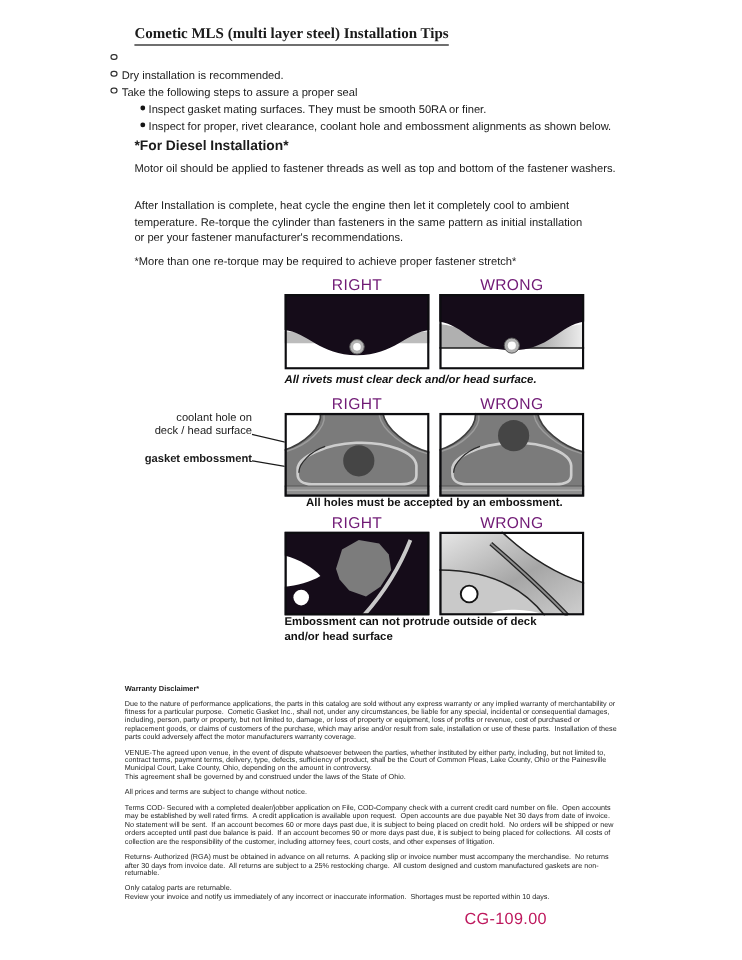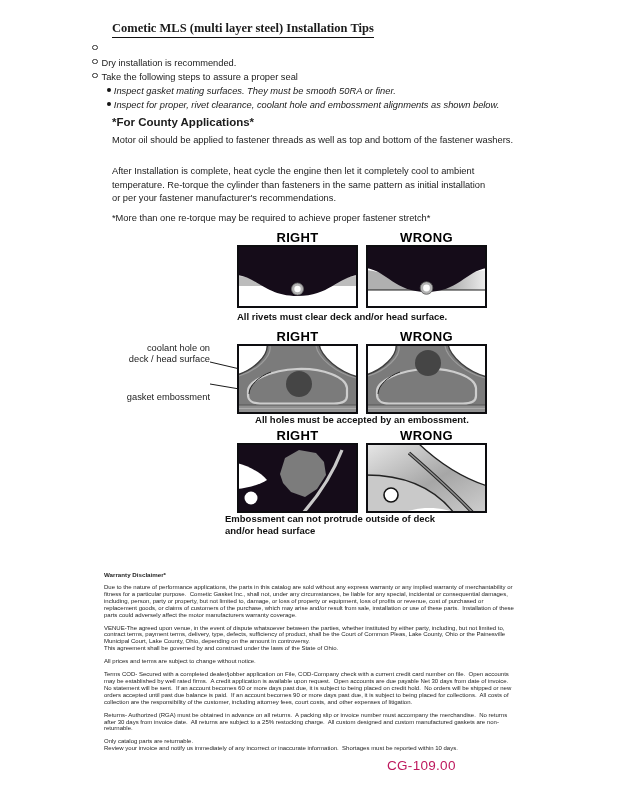--- a/index.html
+++ b/index.html
@@ -7,47 +7,47 @@
     width:618px;height:800px;position:relative;background:#ffffff;
     font-family:"Liberation Sans", sans-serif;color:#1b1b1b;overflow:hidden;
   }
   .abs{position:absolute;}
   
   .title{left:112px;top:21px;font-size:12.5px;font-weight:bold;
          border-bottom:1.5px solid #111;padding-bottom:1px;white-space:nowrap;font-family:Liberation Serif, serif;}
   
   .bullets{left:92px;top:42px;font-size:9.3px;line-height:14px;white-space:nowrap;}
   .bullet-row{display:flex;align-items:center;height:14px;}
-  .bullet-row.sub{margin-left:15px;font-style:italic;}
+  .bullet-row.sub{margin-left:25px;}
   .marker-o{width:3.5px;height:3.5px;border:1px solid #333;border-radius:50%;
             margin-right:4px;flex:0 0 auto;margin-top:-3px;}
   .marker-dot{width:3.8px;height:3.8px;background:#151515;border-radius:50%;
             margin-right:3px;flex:0 0 auto;margin-top:-2px;}
   
   .diesel-heading{left:112px;top:116px;font-size:11.5px;font-weight:bold;white-space:nowrap;}
   .bodytext{font-size:9.3px;line-height:13.5px;white-space:nowrap;}
   .diesel-p1{left:112px;top:134px;text-align:right;}
   .diesel-p2{left:112px;top:165px;}
   .diesel-note{left:112px;top:212px;}
   
   .diag-col{width:121px;text-align:center;}
-  .diag-label{font-size:13px;font-weight:700;letter-spacing:.3px;color:#000000;
+  .diag-label{font-size:13px;font-weight:400;letter-spacing:.3px;color:#701a75;
               height:15px;line-height:15px;}
   .diag-col svg{display:block;}
   .d1r{left:237px;top:230px;} .d1w{left:366px;top:230px;}
   .d2r{left:237px;top:329px;} .d2w{left:366px;top:329px;}
   .d3r{left:237px;top:428px;} .d3w{left:366px;top:428px;}
   .caption{font-size:9.5px;font-weight:bold;white-space:nowrap;color:#111;}
-  .cap1{left:237px;top:311px;}
+  .cap1{left:237px;top:311px;font-style:italic;}
   .cap2{left:237px;top:414px;width:250px;text-align:center;white-space:normal;}
-  .cap3{left:225px;top:513px;line-height:12px;white-space:pre-line;}
+  .cap3{left:237px;top:513px;line-height:12px;white-space:pre-line;}
   .side-label{font-size:9.3px;line-height:11px;width:102px;text-align:right;
               white-space:pre-line;color:#1b1b1b;}
   .lbl-coolant{left:108px;top:343px;}
-  .lbl-emboss{left:108px;top:392px;}
+  .lbl-emboss{left:108px;top:377px;font-weight:bold;}
   .leader-svg{left:205px;top:350px;}
   
   .legal{left:104px;top:571px;width:414px;font-size:6px;line-height:6.9px;color:#242424;}
   .legal h4{margin:0 0 6px 0;font-size:6.2px;line-height:7px;}
   .legal p{margin:0 0 6px 0;white-space:pre-wrap;}
   
   .footer-code{left:387px;top:758px;font-size:13.5px;color:#be185d;letter-spacing:.3px;}
 </style>
 </head>
 <body>
@@ -69,21 +69,21 @@
   <div class="bullet-row sub">
     <span class="marker-dot"></span>
     <span>Inspect gasket mating surfaces.  They must be smooth 50RA or finer.</span>
   </div>
   <div class="bullet-row sub">
     <span class="marker-dot"></span>
     <span>Inspect for proper, rivet clearance, coolant hole and embossment alignments as shown below.</span>
   </div>
 </div>
 
-<div class="abs diesel-heading">*For County Applications*</div>
+<div class="abs diesel-heading">*For Diesel Installation*</div>
 <div class="abs bodytext diesel-p1">
   <div>Motor oil should be applied to fastener threads as well as top and bottom of the fastener washers.</div>
 </div>
 <div class="abs bodytext diesel-p2">
   <div>After Installation is complete, heat cycle the engine then let it completely cool to ambient</div>
   <div>temperature. Re-torque the cylinder than fasteners in the same pattern as initial installation</div>
   <div>or per your fastener manufacturer's recommendations.</div>
 </div>
 <div class="abs bodytext diesel-note">*More than one re-torque may be required to achieve proper fastener stretch*</div>
 

